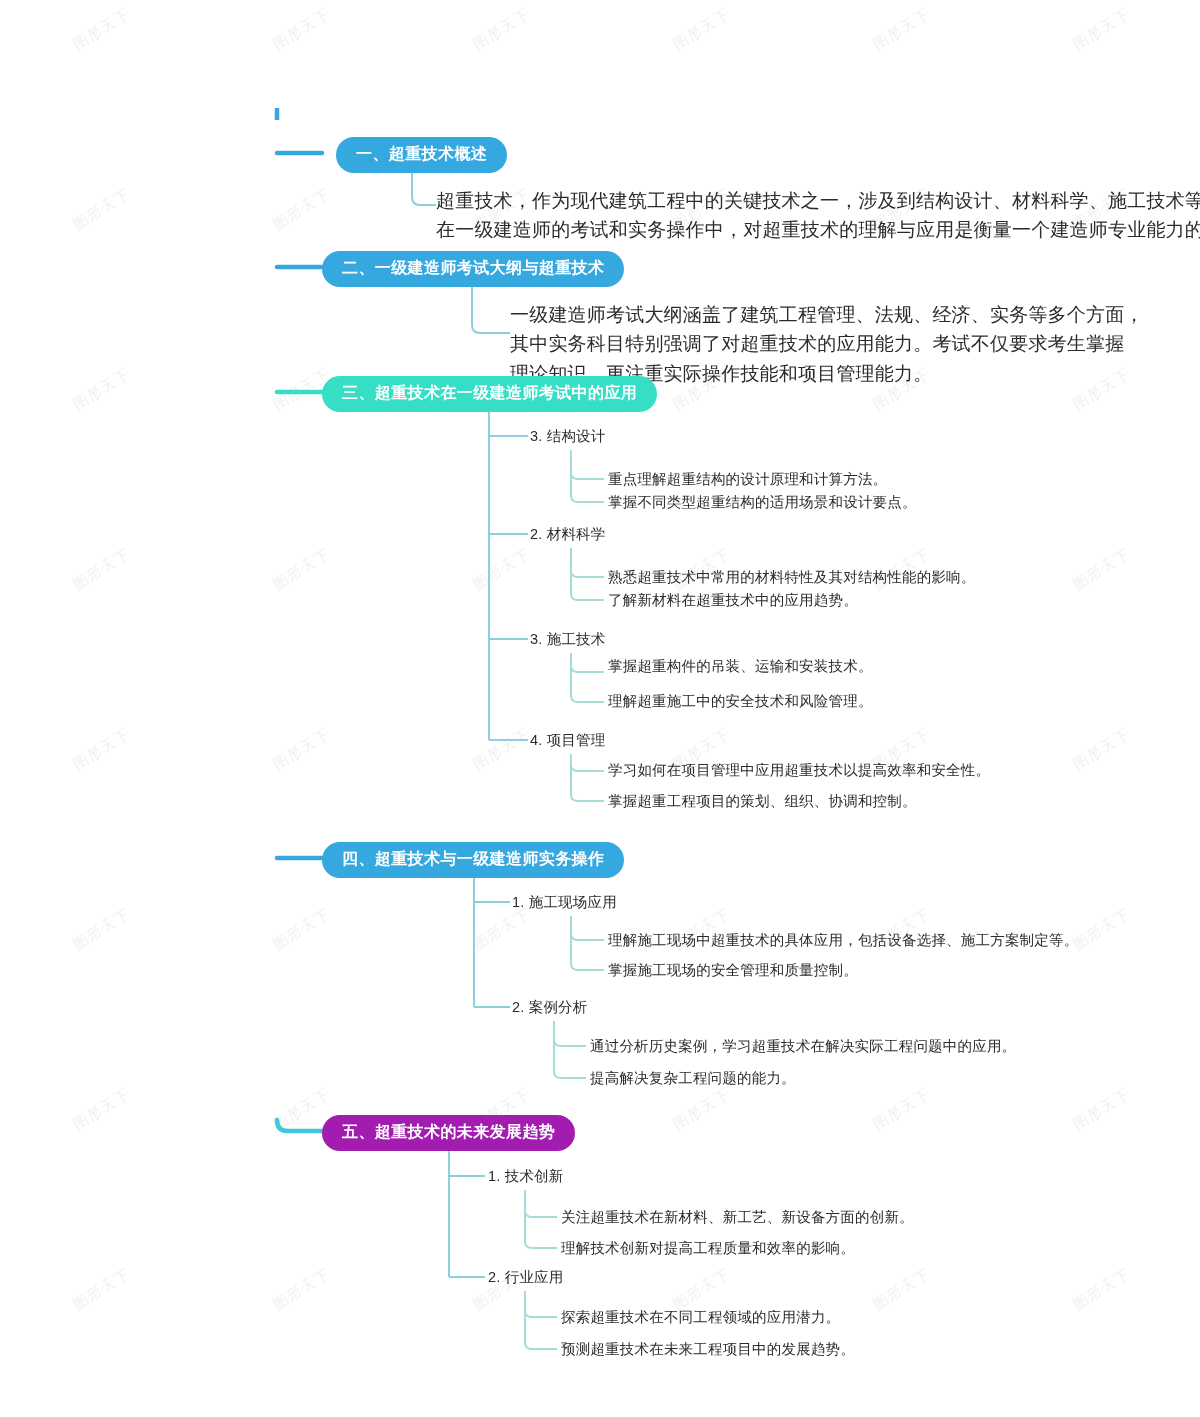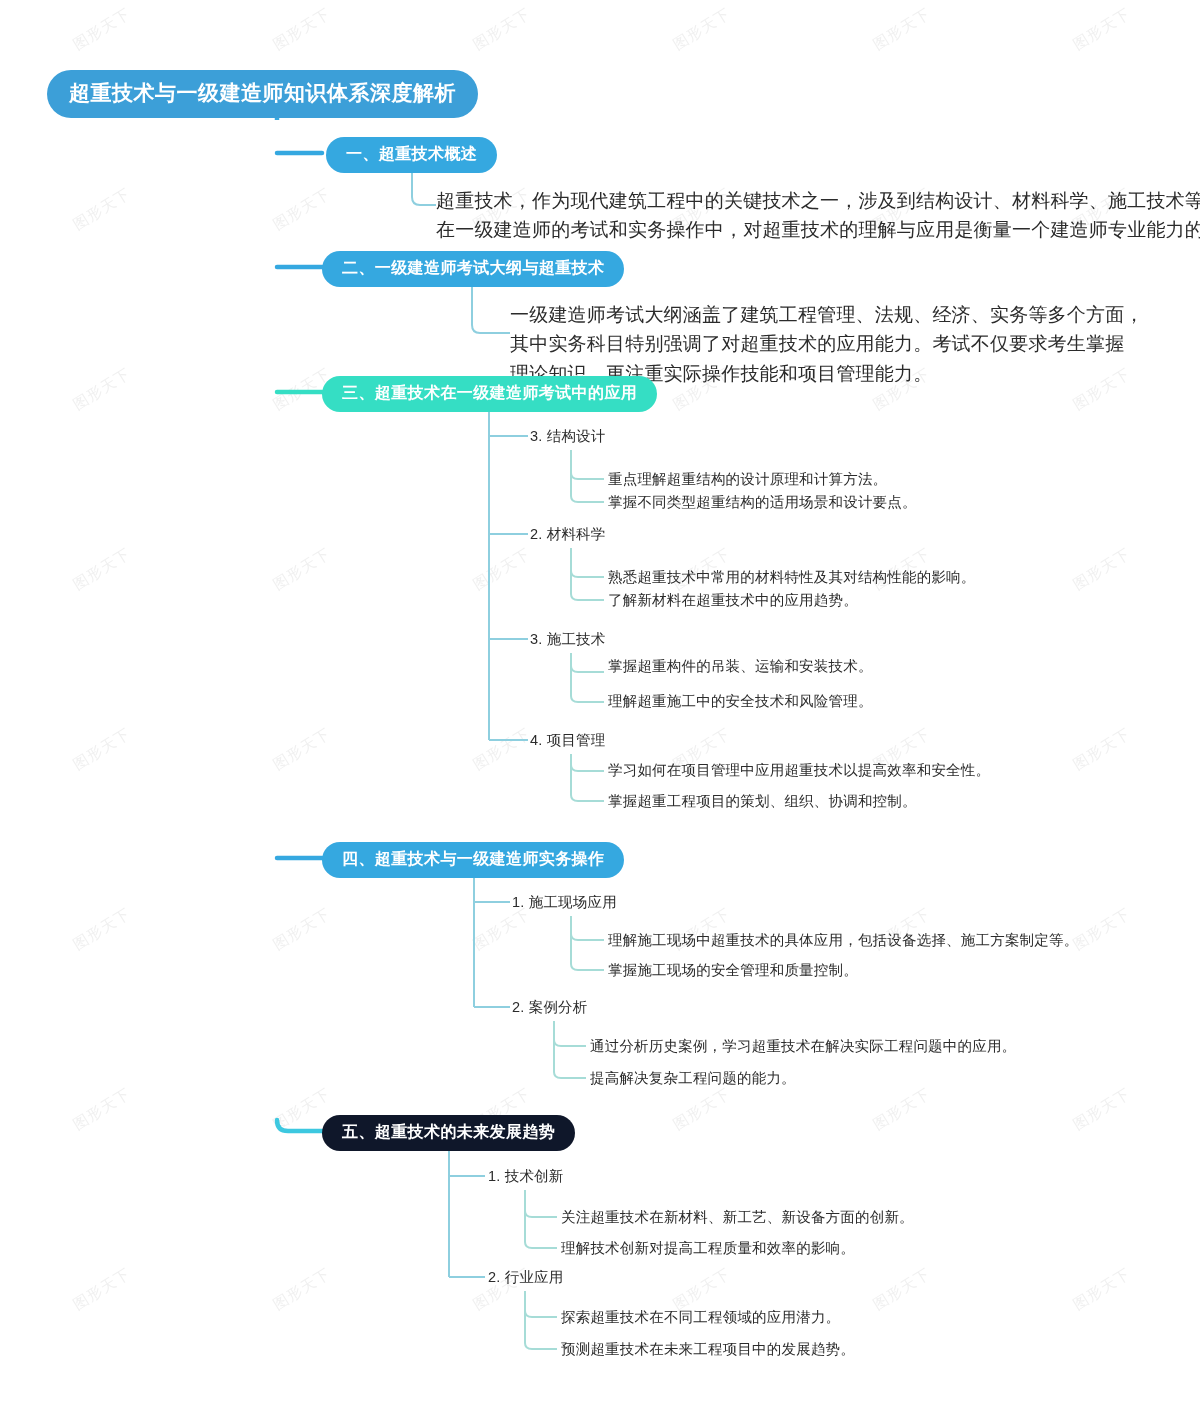--- a/index.html
+++ b/index.html
@@ -66,21 +66,21 @@
     background: #3c9fd8;
     letter-spacing: 0.5px;
   }
   .node-l1 {
     padding: 7px 20px 8px 20px;
     font-size: 16px;
     letter-spacing: 0.4px;
   }
   .c-blue   { background: #35a8e0; }
   .c-teal   { background: #35dec4; }
-  .c-cyan   { background: #0f172a; }
+  .c-cyan   { background: #a21caf; }
 
   .leaf {
     position: absolute;
     color: #2b2b2b;
     font-size: 19px;
     line-height: 1.55;
     white-space: pre;
     letter-spacing: 0.2px;
     font-family: "Liberation Sans", "DejaVu Sans", sans-serif;
   }
@@ -221,23 +221,22 @@
     <path d="M 525,1190 L 525,1211 Q 525,1217 532,1217 L 557,1217" stroke="#a6dcd7" stroke-width="2" fill="none"></path>
     <path d="M 525,1211 L 525,1242 Q 525,1248 532,1248 L 557,1248" stroke="#a6dcd7" stroke-width="2" fill="none"></path>
 
     <path d="M 449,1277 L 485,1277" stroke="#8ecfdf" stroke-width="2" fill="none"></path>
     <path d="M 525,1291 L 525,1311 Q 525,1317 532,1317 L 557,1317" stroke="#a6dcd7" stroke-width="2" fill="none"></path>
     <path d="M 525,1311 L 525,1343 Q 525,1349 532,1349 L 557,1349" stroke="#a6dcd7" stroke-width="2" fill="none"></path>
   </svg>
 
   <div id="nodes">
 
-    <div class="node node-root">超重技术与一级建造师知识体系深度解析</div>
-
-    <div class="node node-l1 c-blue" style="left:326px; top:137px;">一、超重技术概述</div>
+
+    <div class="node node-l1 c-blue" style="left:336px; top:137px;">一、超重技术概述</div>
     <div class="leaf" style="left:436px; top:186px;">超重技术，作为现代建筑工程中的关键技术之一，涉及到结构设计、材料科学、施工技术等多个领域。
 在一级建造师的考试和实务操作中，对超重技术的理解与应用是衡量一个建造师专业能力的重要标准。</div>
 
     <div class="node node-l1 c-blue" style="left:322px; top:251px;">二、一级建造师考试大纲与超重技术</div>
     <div class="leaf" style="left:510px; top:300px;">一级建造师考试大纲涵盖了建筑工程管理、法规、经济、实务等多个方面，
 其中实务科目特别强调了对超重技术的应用能力。考试不仅要求考生掌握
 理论知识，更注重实际操作技能和项目管理能力。</div>
 
     <div class="node node-l1 c-teal" style="left:322px; top:376px;">三、超重技术在一级建造师考试中的应用</div>
 

